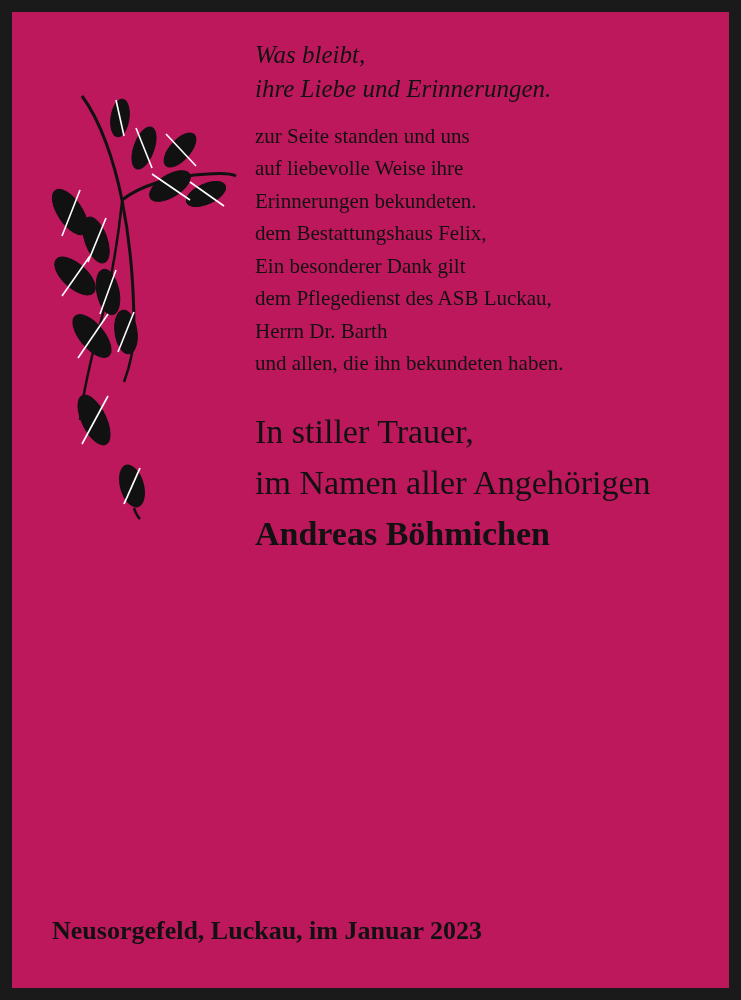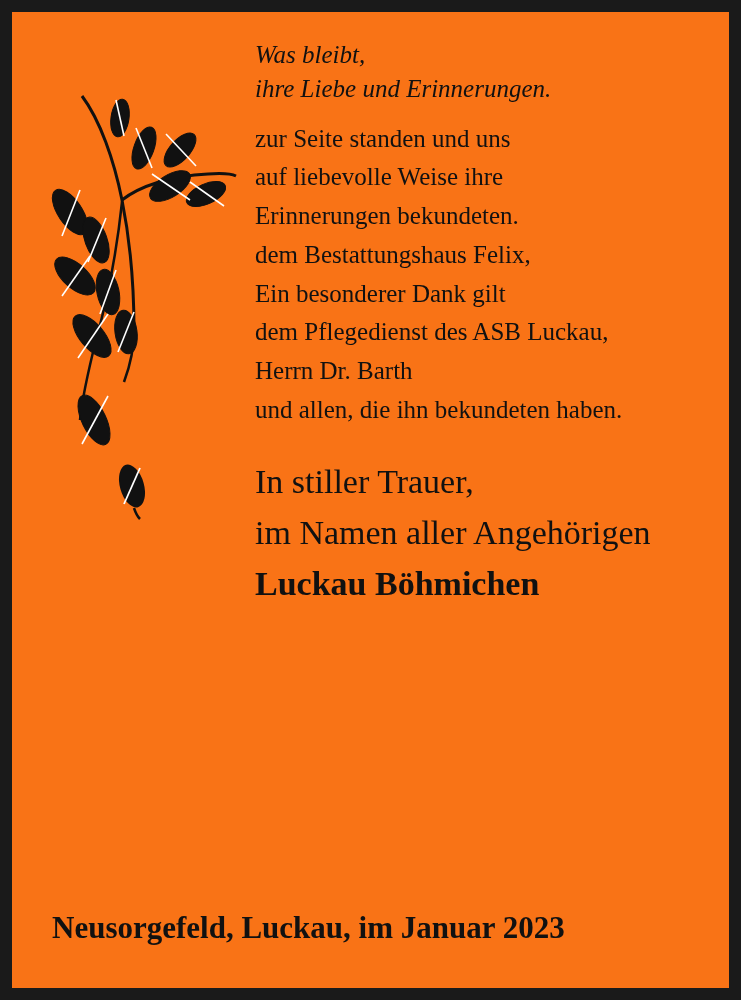--- a/index.html
+++ b/index.html
@@ -19,21 +19,21 @@
     width: 741px;
     height: 1000px;
     background: #1a1a1a;
     padding: 12px;
   }
   .notice-inner {
     position: relative;
     box-sizing: border-box;
     width: 100%;
     height: 100%;
-    background: #f97316;
+    background: #be185d;
     overflow: hidden;
   }
   .branch {
     position: absolute;
     left: 18px;
     top: 78px;
     width: 210px;
     height: 430px;
   }
   .single-leaf {
@@ -70,21 +70,21 @@
     font-size: 55px;
     line-height: 1.08;
     font-weight: normal;
     margin: 14px 0 22px 0;
     letter-spacing: 0.2px;
   }
   .name div {
     white-space: nowrap;
   }
   .body-text {
-    font-size: 25px;
+    font-size: 21px;
     line-height: 1.55;
     margin: 0 0 26px 0;
   }
   .body-text div {
     white-space: nowrap;
   }
   .closing {
     font-size: 34px;
     line-height: 1.5;
     margin: 0;
@@ -92,21 +92,21 @@
   .closing div {
     white-space: nowrap;
   }
   .closing .signature {
     font-weight: bold;
   }
   .place-date {
     position: absolute;
     left: 40px;
     bottom: 42px;
-    font-size: 31px;
+    font-size: 26px;
     font-weight: bold;
     white-space: nowrap;
   }
 </style>
 </head>
 <body>
 
 <div class="notice">
   <div class="notice-inner">
 
@@ -178,21 +178,21 @@
         <div>dem Bestattungshaus Felix,</div>
         <div>Ein besonderer Dank gilt</div>
         <div>dem Pflegedienst des ASB Luckau,</div>
         <div>Herrn Dr. Barth</div>
         <div>und allen, die ihn bekundeten haben.</div>
       </div>
 
       <div class="closing">
         <div>In stiller Trauer,</div>
         <div>im Namen aller Angehörigen</div>
-        <div class="signature">Luckau Böhmichen</div>
+        <div class="signature">Andreas Böhmichen</div>
       </div>
 
     </div>
 
     <div class="place-date">Neusorgefeld, Luckau, im Januar 2023</div>
 
   </div>
 </div>
 
 </body></html>

